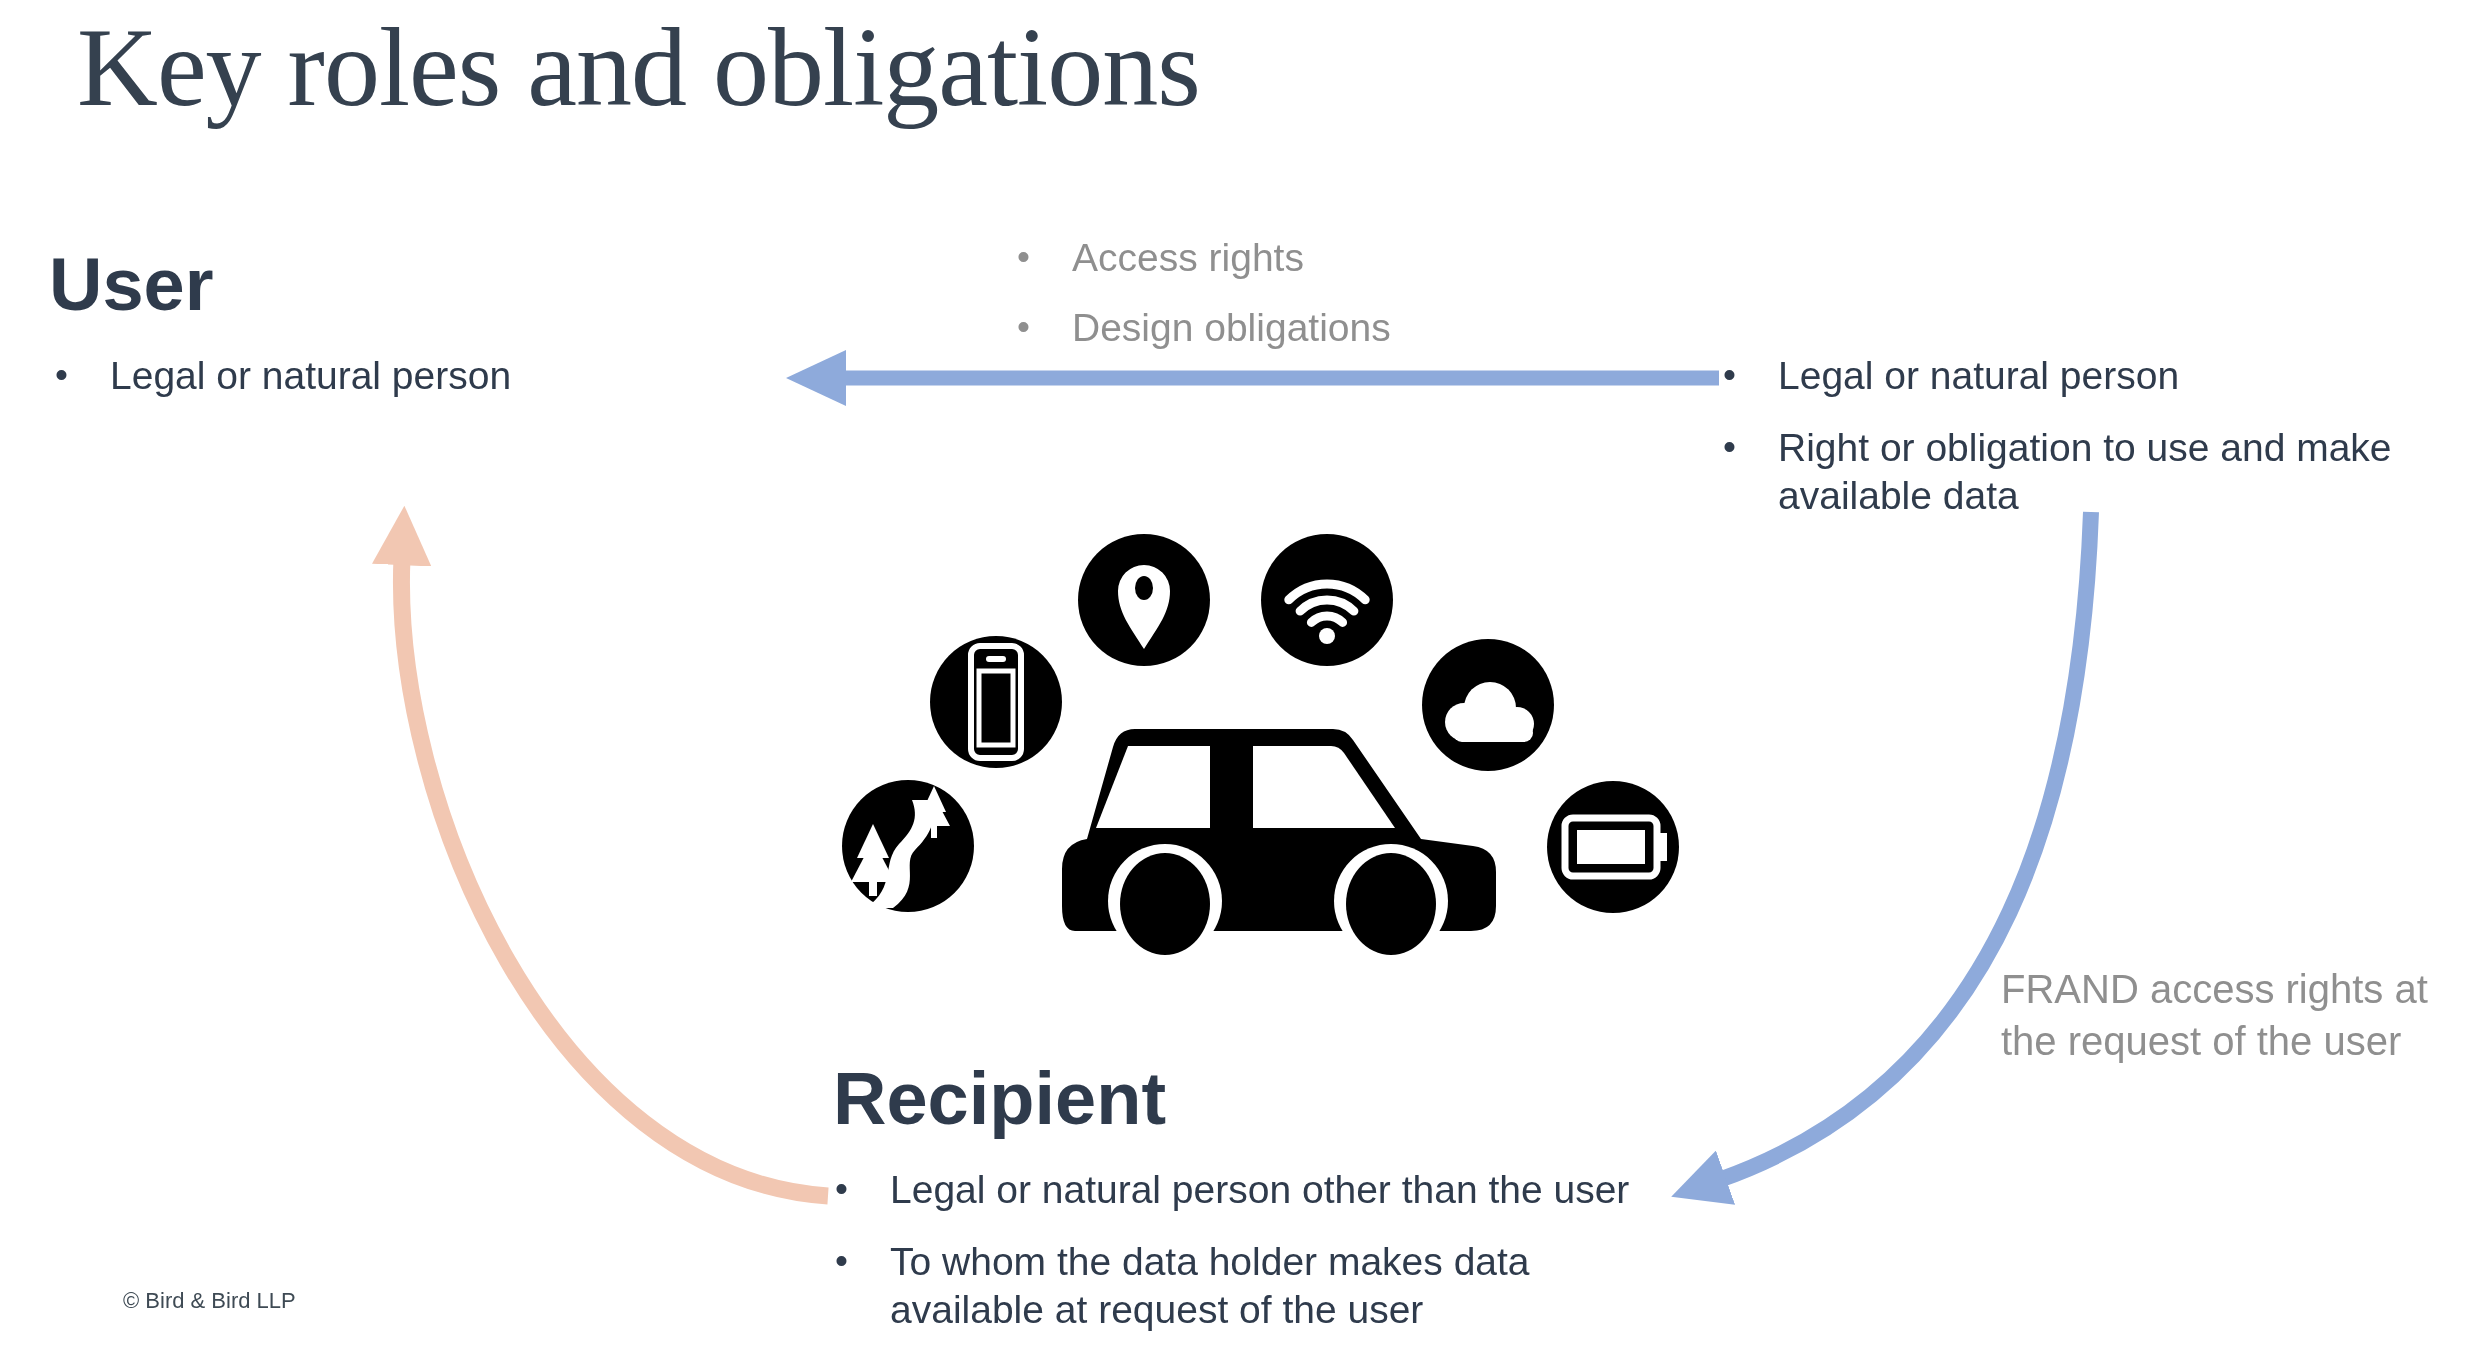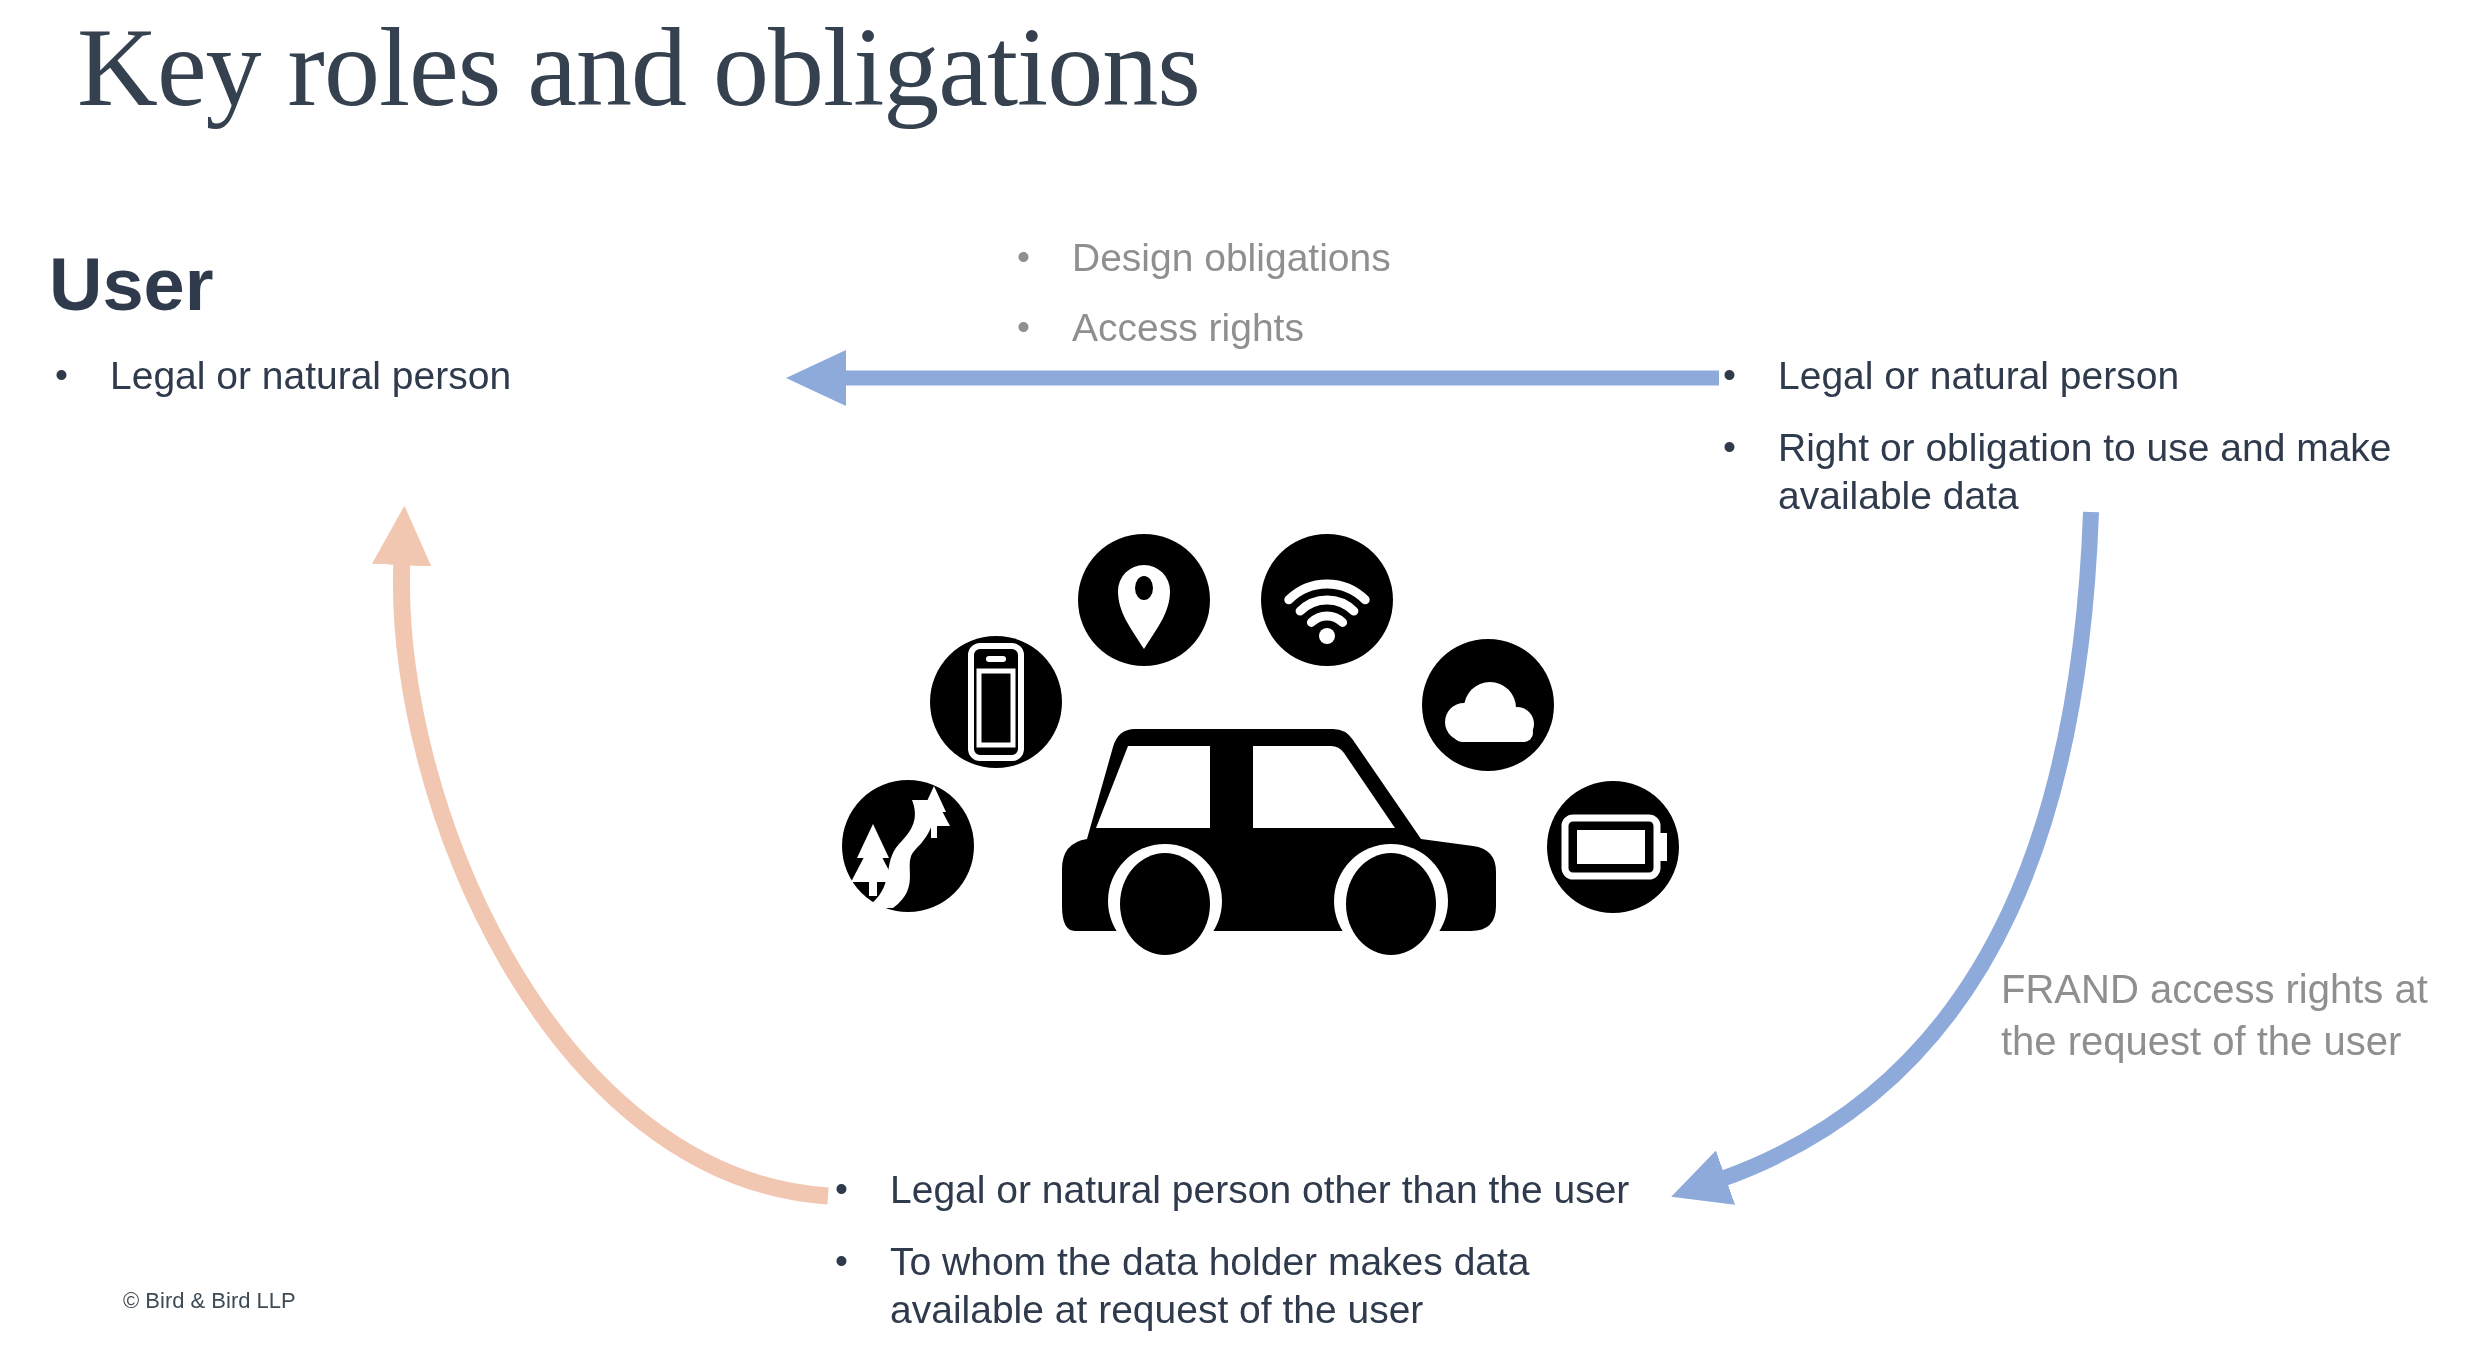--- a/index.html
+++ b/index.html
@@ -135,30 +135,31 @@
   </svg>
 
   <div class="title">Key roles and obligations</div>
 
   <div class="role-heading" id="user-heading">User</div>
   <ul class="bullets" id="user-bullets">
     <li>Legal or natural person</li>
   </ul>
 
   <ul class="bullets muted" id="arrow-labels">
+    <li>Access rights</li>
     <li>Design obligations</li>
-    <li>Access rights</li>
   </ul>
 
   <ul class="bullets" id="holder-bullets">
     <li>Legal or natural person</li>
     <li>Right or obligation to use and make available data</li>
   </ul>
 
   <div class="frand-label">FRAND access rights at the request of the user</div>
 
+  <div class="role-heading" id="recipient-heading">Recipient</div>
   <ul class="bullets" id="recipient-bullets">
     <li>Legal or natural person other than the user</li>
     <li>To whom the data holder makes data available at request of the user</li>
   </ul>
 
   <div class="footer">© Bird &amp; Bird LLP</div>
 </div>
 
 </body></html>

